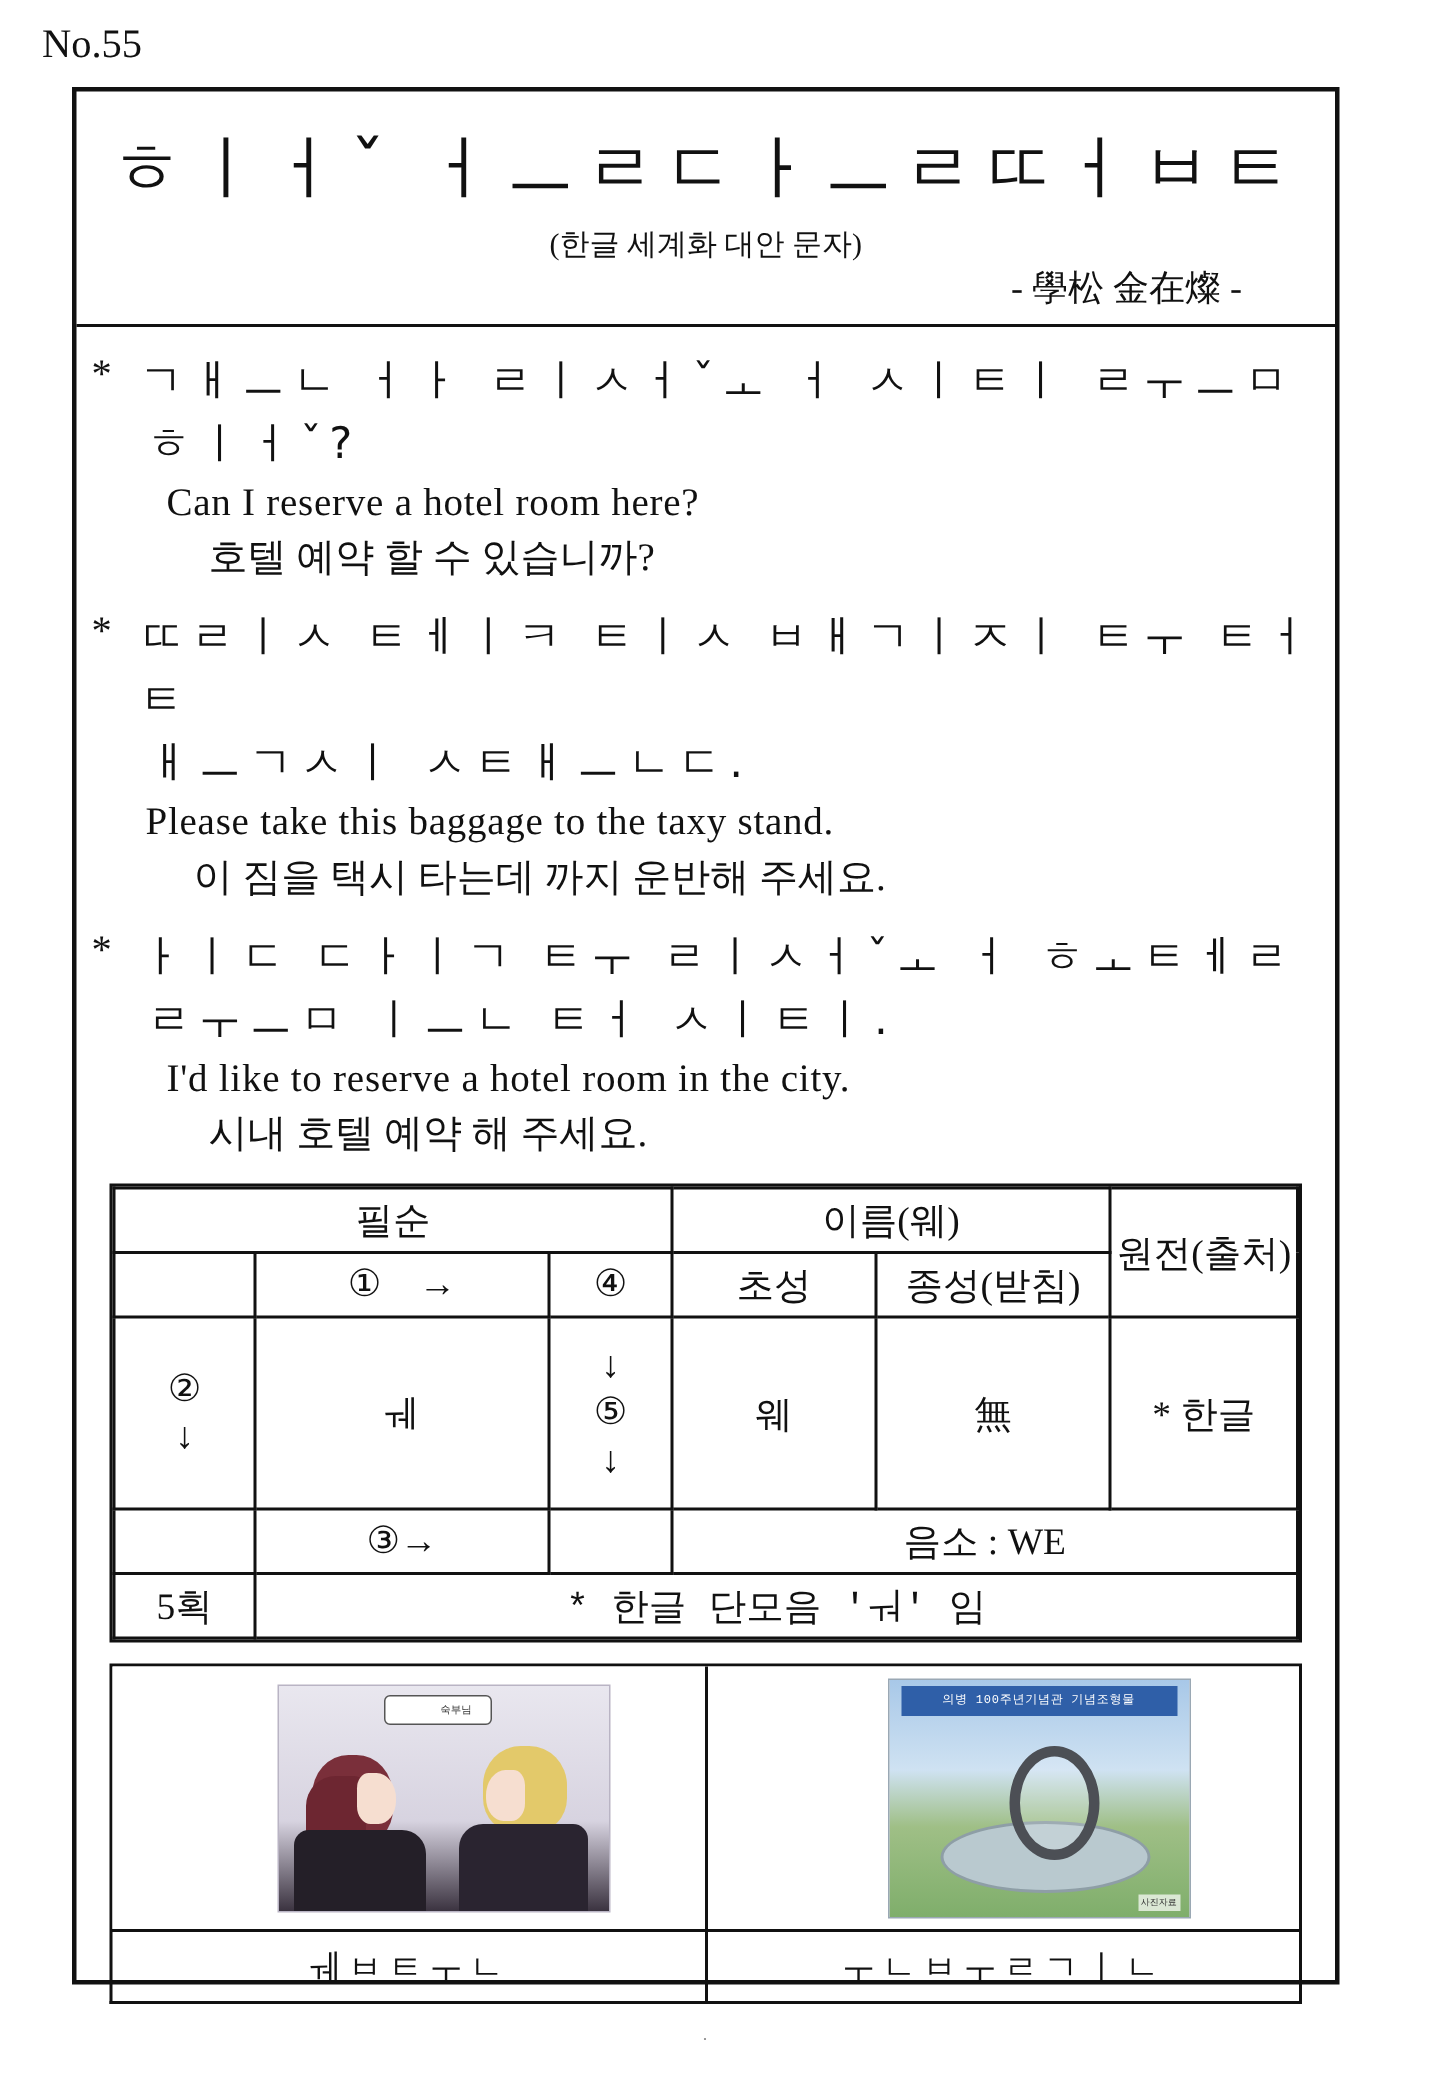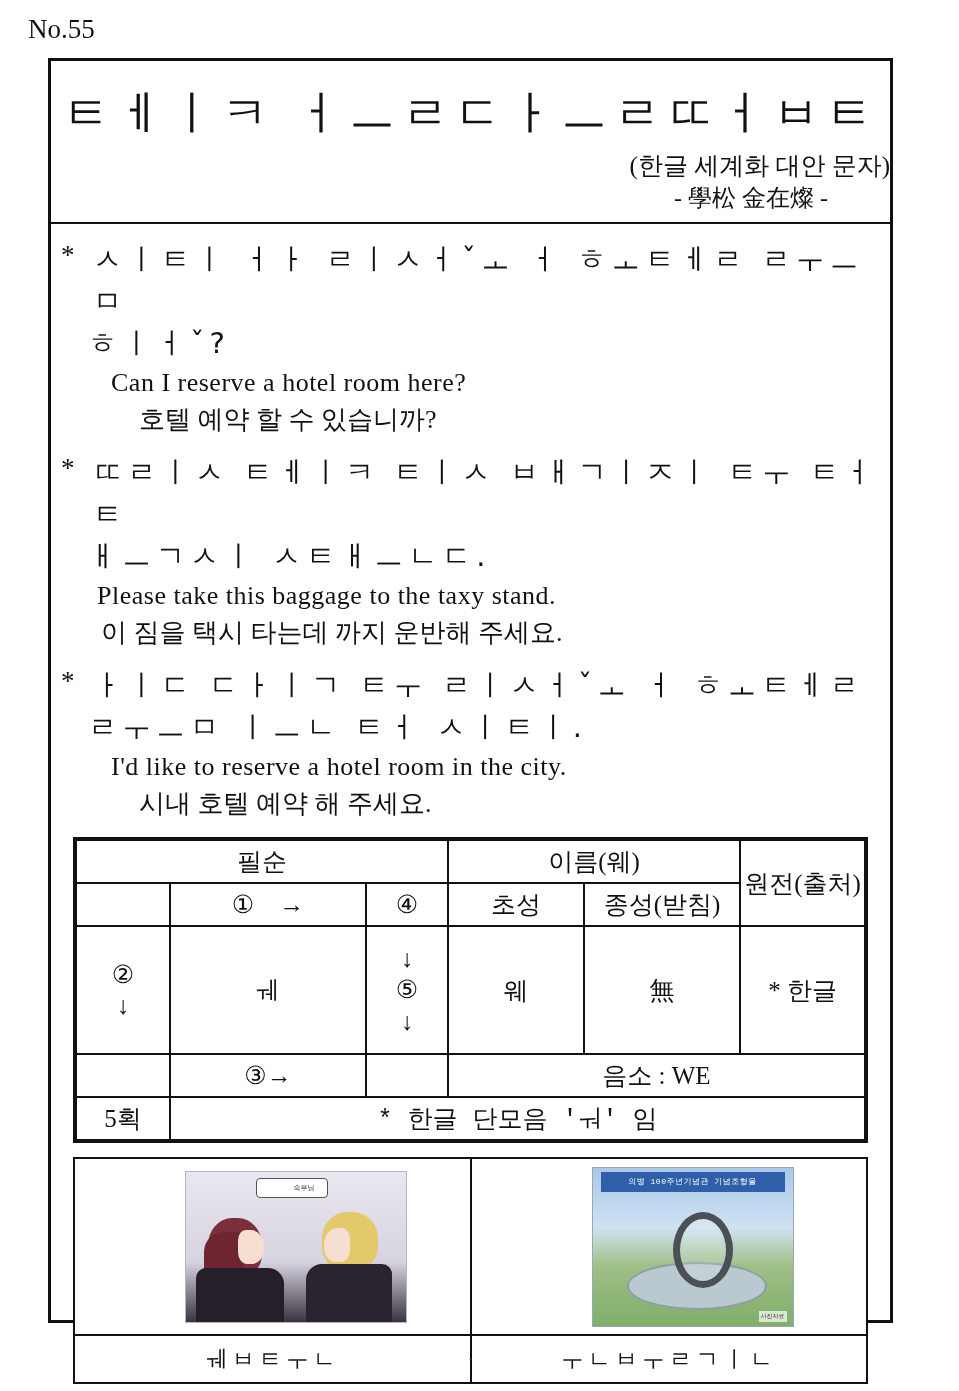--- a/index.html
+++ b/index.html
@@ -39,22 +39,22 @@
   .title {
     text-align: center;
     font-size: 47px;
     letter-spacing: 6px;
     margin-top: 26px;
     font-family: "DejaVu Sans", sans-serif;
     font-weight: 400;
     line-height: 1.1;
   }
   .subtitle {
-    text-align: right;
-    font-size: 25px;
+    text-align: center;
+    font-size: 20px;
     margin-top: 10px;
     font-family: "Liberation Serif", serif;
   }
   .byline {
     text-align: right;
     font-size: 24px;
     padding-right: 62px;
     font-family: "Liberation Serif", serif;
   }
   .rule {
@@ -75,37 +75,37 @@
     font-size: 27px;
   }
   .script-line {
     font-family: "DejaVu Sans", sans-serif;
     font-size: 29px;
     letter-spacing: 5px;
     line-height: 1.45;
     padding-left: 42px;
   }
   .script-line.indent {
-    padding-left: 37px;
+    padding-left: 47px;
   }
   .eng-line {
     font-family: "Liberation Serif", serif;
     font-size: 26px;
     padding-left: 60px;
     margin-top: 4px;
     letter-spacing: 0.5px;
   }
   .kor-line {
     font-family: "Liberation Serif", serif;
     font-size: 26px;
     padding-left: 88px;
     margin-top: 4px;
   }
   .eng-line.tight { padding-left: 46px; }
-  .kor-line.tight { padding-left: 50px; }
+  .kor-line.tight { padding-left: 50px; margin-left: 28px; }
 
   
   .tbl-wrap {
     margin: 16px 22px 0 22px;
     border: 2px solid #111;
   }
   table.glyph {
     border-collapse: collapse;
     width: 100%;
     font-family: "Liberation Serif", serif;
@@ -312,30 +312,30 @@
 </style>
 </head>
 <body>
 
 <div class="page">
 
   <div class="corner-no">No.55</div>
 
   <div class="frame">
 
-    <div class="title">ㅌㅔㅣㅋ ㅓㅡㄹㄷㅏㅡㄹㄸㅓㅂㅌ</div>
+    <div class="title">ㅎㅣㅓˇ ㅓㅡㄹㄷㅏㅡㄹㄸㅓㅂㅌ</div>
     <div class="subtitle">(한글 세계화 대안 문자)</div>
     <div class="byline">- 學松 金在燦 -</div>
     <div class="rule"></div>
 
     <div class="entries">
 
       <div class="entry">
         <span class="star">*</span>
-        <div class="script-line">ㅅㅣㅌㅣ ㅓㅏ ㄹㅣㅅㅓˇㅗ ㅓ ㅎㅗㅌㅔㄹ ㄹㅜㅡㅁ</div>
+        <div class="script-line">ㄱㅐㅡㄴ ㅓㅏ ㄹㅣㅅㅓˇㅗ ㅓ ㅅㅣㅌㅣ ㄹㅜㅡㅁ</div>
         <div class="script-line indent">ㅎㅣㅓˇ?</div>
         <div class="eng-line">Can I reserve a hotel room here?</div>
         <div class="kor-line">호텔 예약 할 수 있습니까?</div>
       </div>
 
       <div class="entry">
         <span class="star">*</span>
         <div class="script-line">ㄸㄹㅣㅅ ㅌㅔㅣㅋ ㅌㅣㅅ ㅂㅐㄱㅣㅈㅣ ㅌㅜ ㅌㅓ ㅌ</div>
         <div class="script-line indent">ㅐㅡㄱㅅㅣ ㅅㅌㅐㅡㄴㄷ.</div>
         <div class="eng-line tight">Please take this baggage to the taxy stand.</div>

